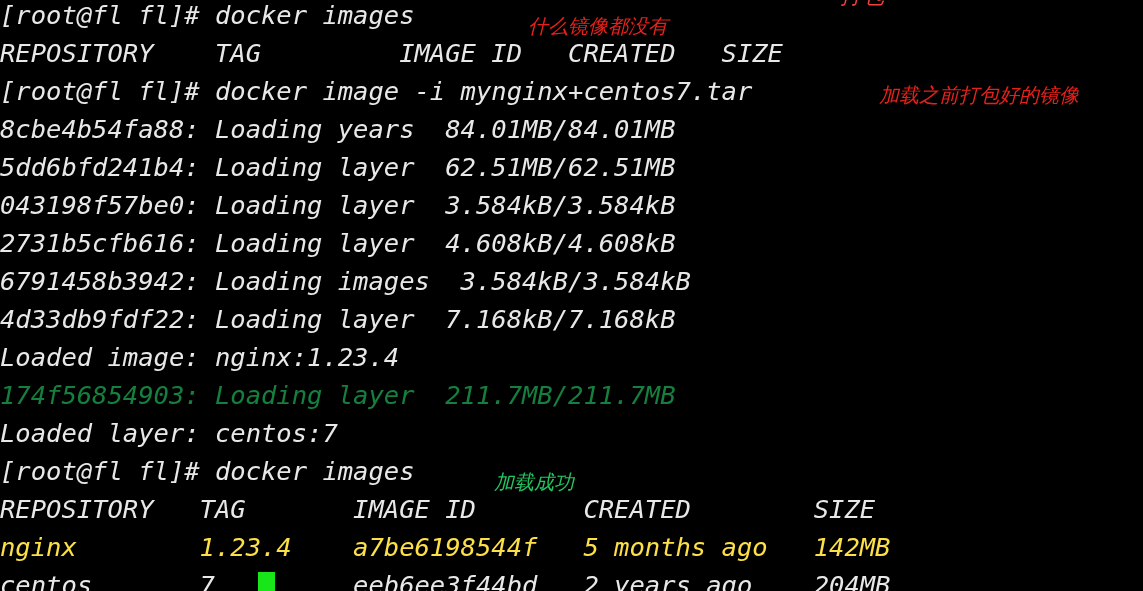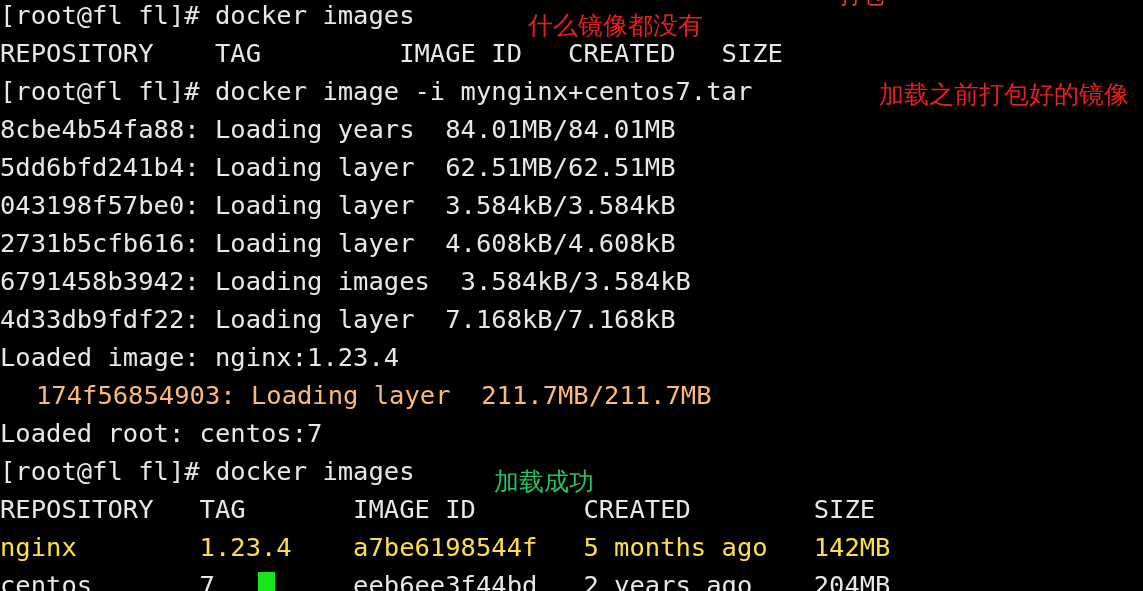--- a/index.html
+++ b/index.html
@@ -28,21 +28,21 @@
     height: 38px;
     line-height: 38px;
     font-size: 25.5px;
     color: #e8e8e8;
   }
   .annot {
     position: absolute;
     white-space: pre;
     color: #e8201b;
     font-family: "DejaVu Sans", "Liberation Sans", sans-serif;
-    font-size: 25px;
+    font-size: 20px;
     line-height: 24px;
     font-weight: 400;
   }
   .annot-clip {
     position: absolute;
     white-space: pre;
     color: #f0413c;
     font-family: "DejaVu Sans", "Liberation Sans", sans-serif;
     font-size: 22px;
     line-height: 24px;
@@ -51,34 +51,34 @@
   .cursor {
     position: absolute;
     background: #19e619;
     width: 17px;
     height: 21px;
   }
 </style>
 </head>
 <body>
 
-<div id="terminal" style="width: 1134px; height: 591px; background: rgb(0, 0, 0);">
+<div id="terminal" style="width: 1134px; height: 591px; background: rgb(0, 0, 0); font-style: italic;">
   <div id="lines-host">
       <div class="line" style="top: -4px; color: rgb(232, 232, 232);">[root@fl fl]# docker images</div>
       <div class="line" style="top: 34px; color: rgb(232, 232, 232);">REPOSITORY    TAG         IMAGE ID   CREATED   SIZE</div>
       <div class="line" style="top: 72px; color: rgb(232, 232, 232);">[root@fl fl]# docker image -i mynginx+centos7.tar</div>
       <div class="line" style="top: 110px; color: rgb(232, 232, 232);">8cbe4b54fa88: Loading years  84.01MB/84.01MB</div>
       <div class="line" style="top: 148px; color: rgb(232, 232, 232);">5dd6bfd241b4: Loading layer  62.51MB/62.51MB</div>
       <div class="line" style="top: 186px; color: rgb(232, 232, 232);">043198f57be0: Loading layer  3.584kB/3.584kB</div>
       <div class="line" style="top: 224px; color: rgb(232, 232, 232);">2731b5cfb616: Loading layer  4.608kB/4.608kB</div>
       <div class="line" style="top: 262px; color: rgb(232, 232, 232);">6791458b3942: Loading images  3.584kB/3.584kB</div>
       <div class="line" style="top: 300px; color: rgb(232, 232, 232);">4d33db9fdf22: Loading layer  7.168kB/7.168kB</div>
       <div class="line" style="top: 338px; color: rgb(232, 232, 232);">Loaded image: nginx:1.23.4</div>
-      <div class="line" style="top: 376px; color: #fdba74; padding-left: 36px;">174f56854903: Loading layer  211.7MB/211.7MB</div>
-      <div class="line" style="top: 414px; color: rgb(232, 232, 232);">Loaded root: centos:7</div>
+      <div class="line" style="top: 376px; color: #15803d;">174f56854903: Loading layer  211.7MB/211.7MB</div>
+      <div class="line" style="top: 414px; color: rgb(232, 232, 232);">Loaded layer: centos:7</div>
       <div class="line" style="top: 452px; color: rgb(232, 232, 232);">[root@fl fl]# docker images</div>
       <div class="line" style="top: 490px; color: rgb(232, 232, 232);">REPOSITORY   TAG       IMAGE ID       CREATED        SIZE</div>
       <div class="line" style="top: 528px; color: #fde047;">nginx        1.23.4    a7be6198544f   5 months ago   142MB</div>
       <div class="line" style="top: 566px; color: rgb(232, 232, 232);">centos       7         eeb6ee3f44bd   2 years ago    204MB</div>
     </div>
   <div id="annots-host">
       <div class="annot" style="left: 528px; top: 14px; color: rgb(232, 32, 27);">什么镜像都没有</div>
       <div class="annot" style="left: 879px; top: 83px; color: rgb(232, 32, 27);">加载之前打包好的镜像</div>
       <div class="annot" style="left: 494px; top: 470px; color: #22c55e;">加载成功</div>
       <div class="annot-clip" style="left: 840px; top: -16px;">打包</div>

